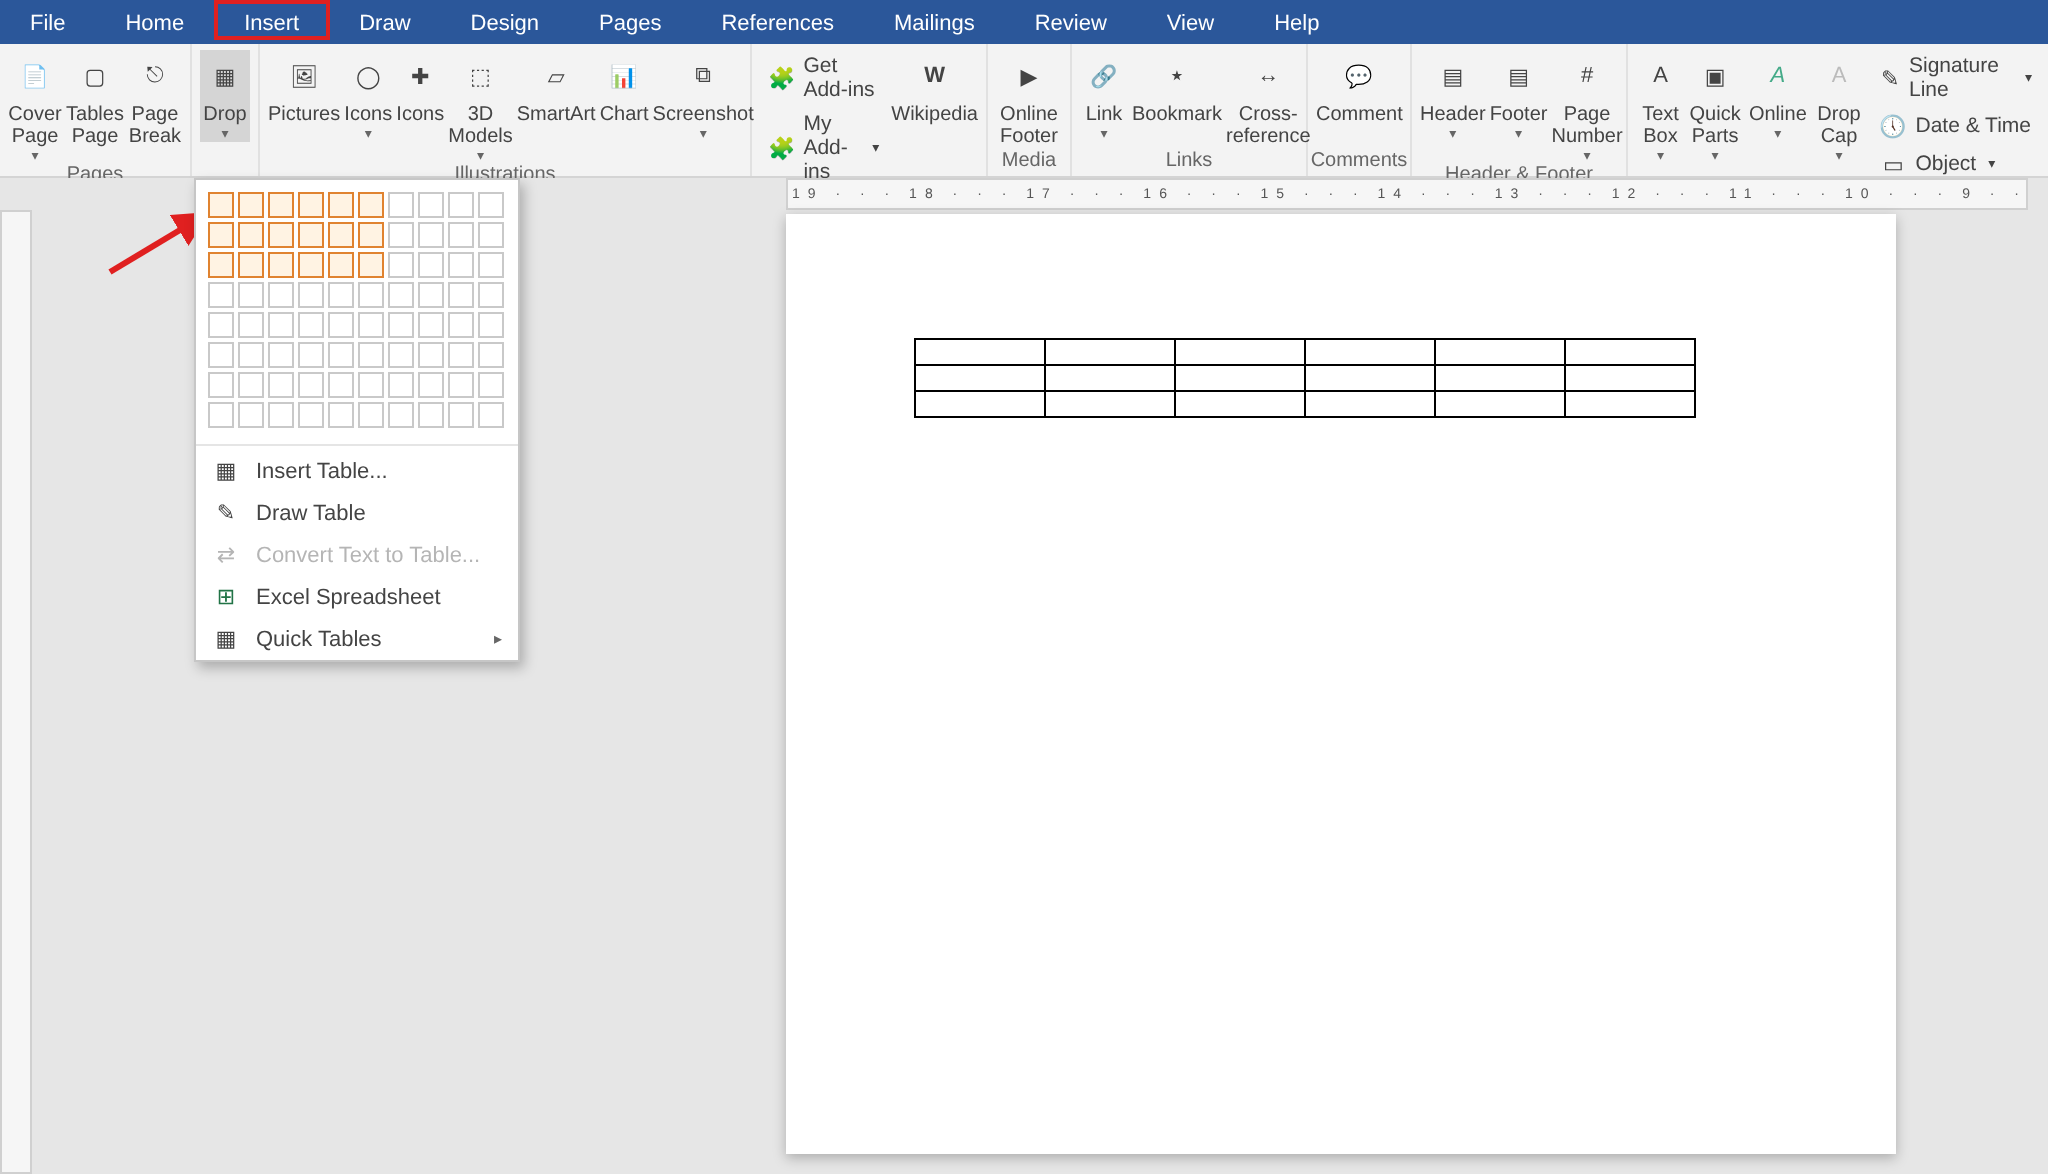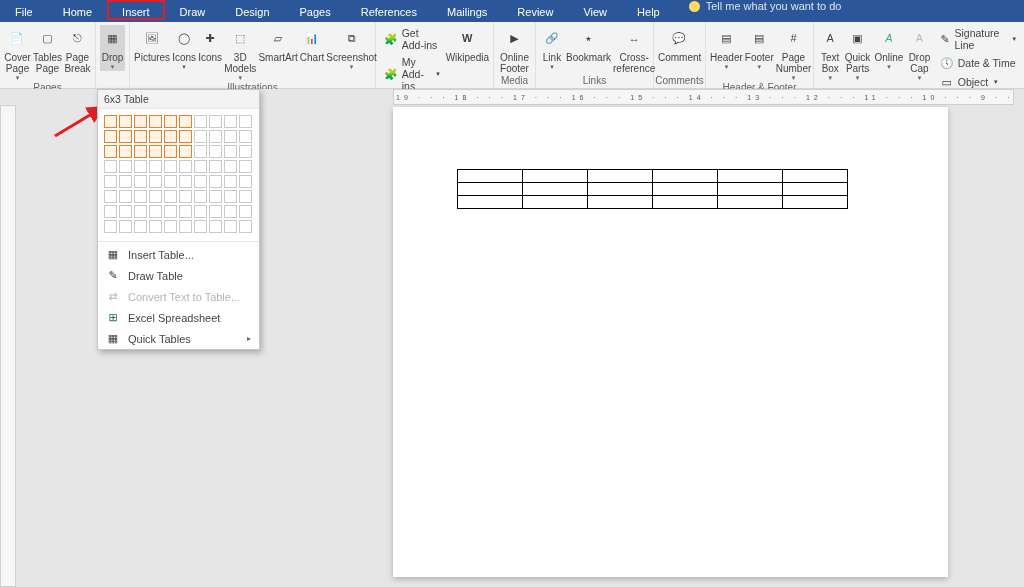--- a/index.html
+++ b/index.html
@@ -57,24 +57,20 @@
   <div class="tab">Home</div>
   <div class="tab highlighted">Insert</div>
   <div class="tab">Draw</div>
   <div class="tab">Design</div>
   <div class="tab">Pages</div>
   <div class="tab">References</div>
   <div class="tab">Mailings</div>
   <div class="tab">Review</div>
   <div class="tab">View</div>
   <div class="tab">Help</div>
-  <div class="tellme">
-    <span class="bulb"></span>
-    <span>Tell me what you want to do</span>
-  </div>
 </div>
 
 <div class="ribbon">
 
   <div class="group" style="width:96px">
     <div class="group-body">
       <div class="rbtn drop">
           <div class="ic">📄</div>
           <div class="lbl">Cover Page</div>
         </div>
@@ -278,21 +274,20 @@
             <td></td>
             <td></td>
             <td></td>
             <td></td>
           </tr>
     </tbody>
       </table>
   </div>
 
   <div class="table-dd">
-    <div class="dd-title">6x3 Table</div>
     <div class="grid" id="tgrid">
         <div class="cell hl"></div>
         <div class="cell hl"></div>
         <div class="cell hl"></div>
         <div class="cell hl"></div>
         <div class="cell hl"></div>
         <div class="cell hl"></div>
         <div class="cell"></div>
         <div class="cell"></div>
         <div class="cell"></div>

